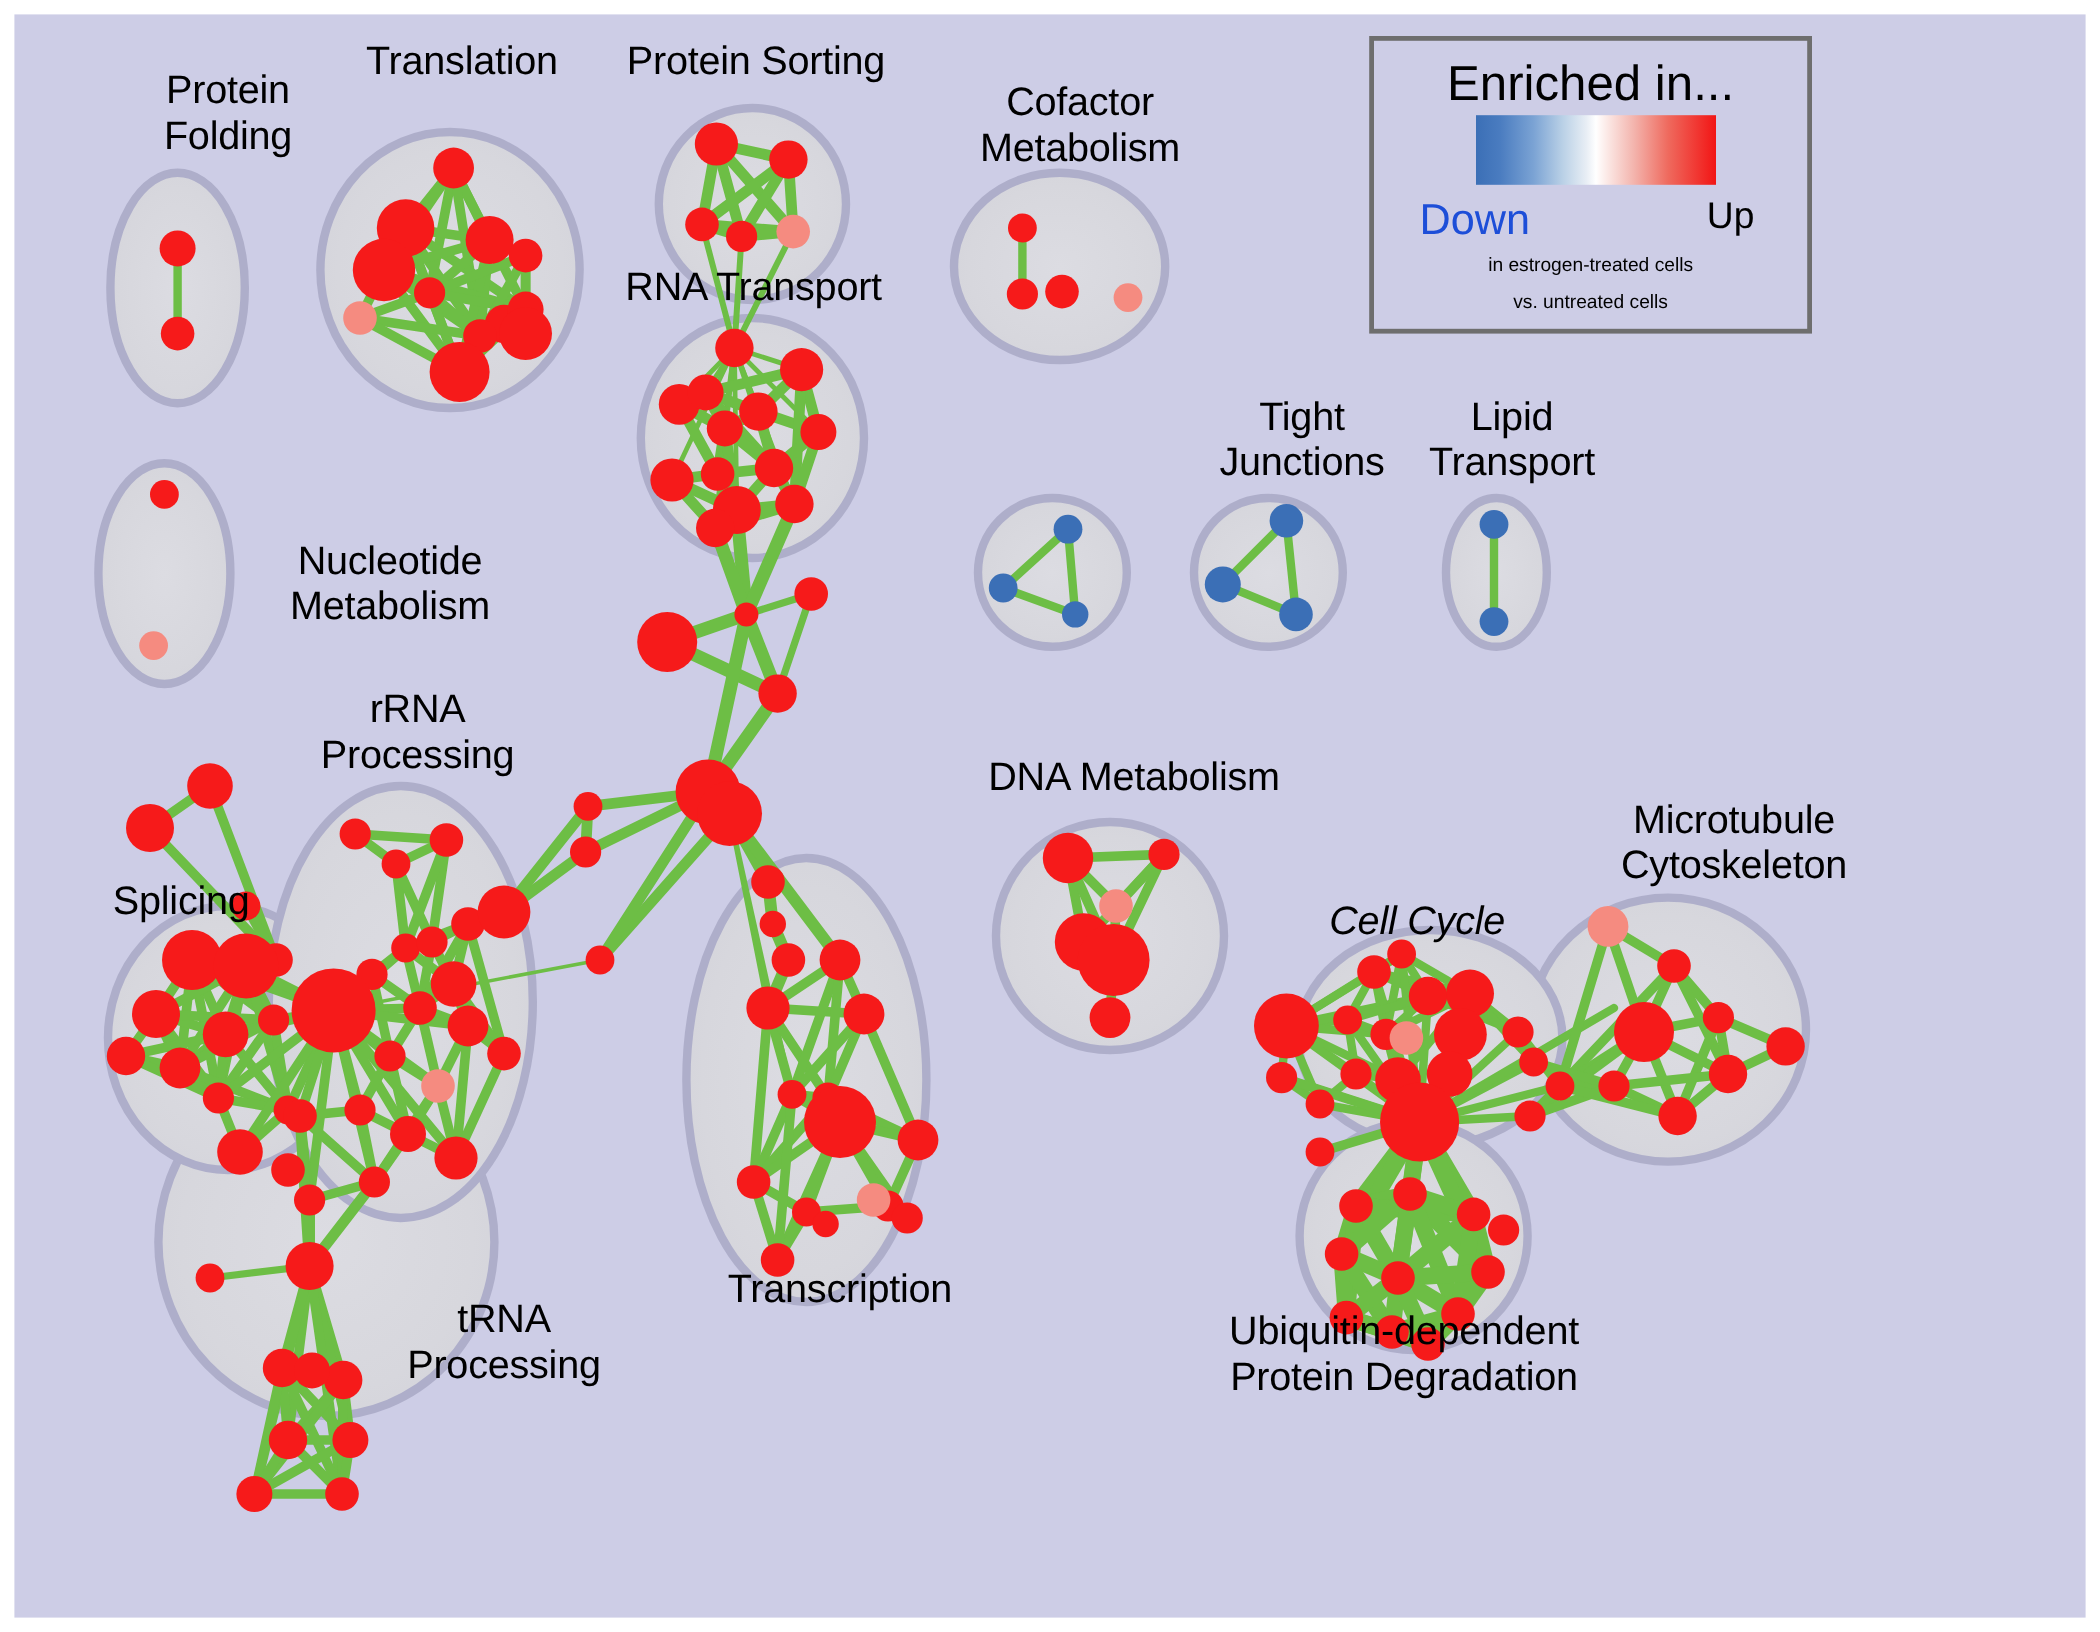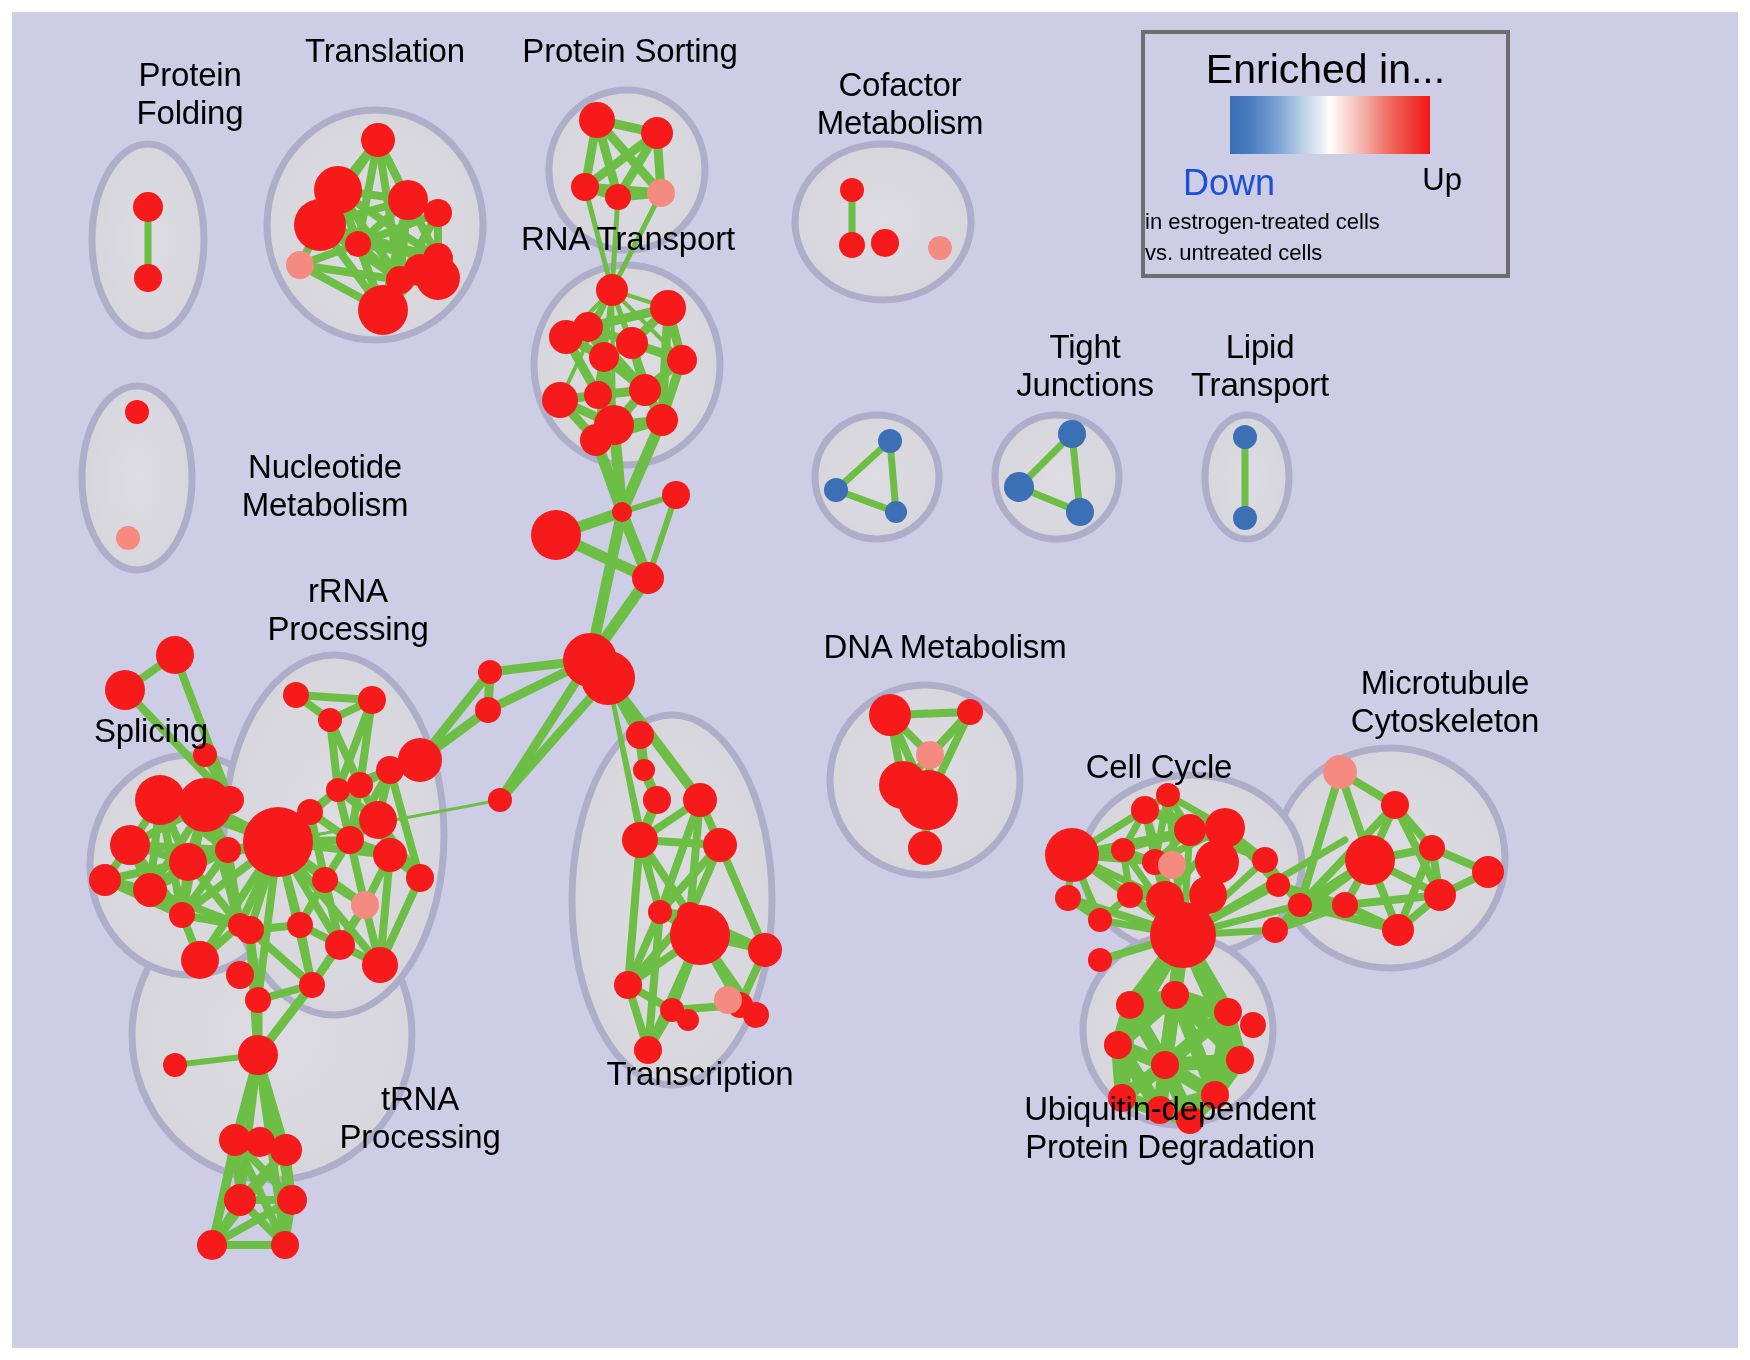--- a/index.html
+++ b/index.html
@@ -8,21 +8,21 @@
   #stage{position:relative;width:1750px;height:1360px;background:#ffffff;overflow:hidden;}
   #panel{position:absolute;left:12px;top:12px;width:1726px;height:1336px;background:#cdcde6;}
   #net{position:absolute;left:0;top:0;width:1750px;height:1360px;}
   .clabel{position:absolute;color:#000;font-size:33px;line-height:38px;text-align:center;white-space:pre-line;font-family:"Liberation Sans","DejaVu Sans",sans-serif;letter-spacing:-0.2px;}
   #legend{position:absolute;left:1141px;top:30px;width:369px;height:248px;background:#cdcde6;border:4px solid #6e6e6e;box-sizing:border-box;}
   #legend .ltitle{position:absolute;left:0;right:0;top:12px;text-align:center;font-size:41px;color:#000;}
   #cbar{position:absolute;left:85px;top:62px;width:200px;height:58px;
         background:linear-gradient(to right,#3b6fb6 0%,#4a7cc0 10%,#7ba3d4 24%,#b9d0e6 36%,#e8eef5 46%,#ffffff 50%,#fbe7e4 55%,#f3b3ac 66%,#ef6a5e 80%,#f21515 100%);}
   #legend .ldown{position:absolute;left:38px;top:128px;font-size:36px;color:#1d4ed8;}
   #legend .lup{position:absolute;right:44px;top:128px;font-size:31px;color:#000;margin-left:24px;}
-  #legend .lsub{position:absolute;left:0;right:0;top:172px;font-size:22px;line-height:31px;color:#000;white-space:pre-line;}
+  #legend .lsub{position:absolute;left:0;right:0;top:172px;text-align:center;font-size:16px;line-height:31px;color:#000;white-space:pre-line;}
 </style>
 </head>
 <body>
 
 <div id="stage">
   <div id="panel"></div>
 
   <svg id="net" viewBox="0 0 1750 1360" xmlns="http://www.w3.org/2000/svg">
     <defs>
       <radialGradient id="clusterGrad" cx="50%" cy="50%" r="62%">
@@ -716,26 +716,26 @@
   <div class="clabel" style="left:770px;top:66px;width:260px;">Cofactor
 Metabolism</div>
   <div class="clabel" style="left:975px;top:328px;width:220px;">Tight
 Junctions</div>
   <div class="clabel" style="left:1150px;top:328px;width:220px;">Lipid
 Transport</div>
   <div class="clabel" style="left:185px;top:428px;width:280px;margin-top:20px;">Nucleotide
 Metabolism</div>
   <div class="clabel" style="left:228px;top:572px;width:240px;">rRNA
 Processing</div>
-  <div class="clabel" style="left:56px;top:712px;width:190px;text-align:center;">Splicing</div>
+  <div class="clabel" style="left:56px;top:732px;width:190px;text-align:center;">Splicing</div>
   <div class="clabel" style="left:300px;top:1080px;width:240px;">tRNA
 Processing</div>
   <div class="clabel" style="left:560px;top:1055px;width:280px;">Transcription</div>
   <div class="clabel" style="left:795px;top:628px;width:300px;">DNA Metabolism</div>
-  <div class="clabel" style="left:1034px;top:748px;width:250px;">Cell Cycle</div>
+  <div class="clabel" style="left:1056px;top:748px;width:250px;font-style:italic;">Cell Cycle</div>
   <div class="clabel" style="left:1290px;top:664px;width:310px;">Microtubule
 Cytoskeleton</div>
   <div class="clabel" style="left:930px;top:1090px;width:480px;">Ubiquitin-dependent
 Protein Degradation</div>
 
   <div id="legend">
     <div class="ltitle">Enriched in...</div>
     <div id="cbar"></div>
     <div class="ldown">Down</div>
     <div class="lup">Up</div>

